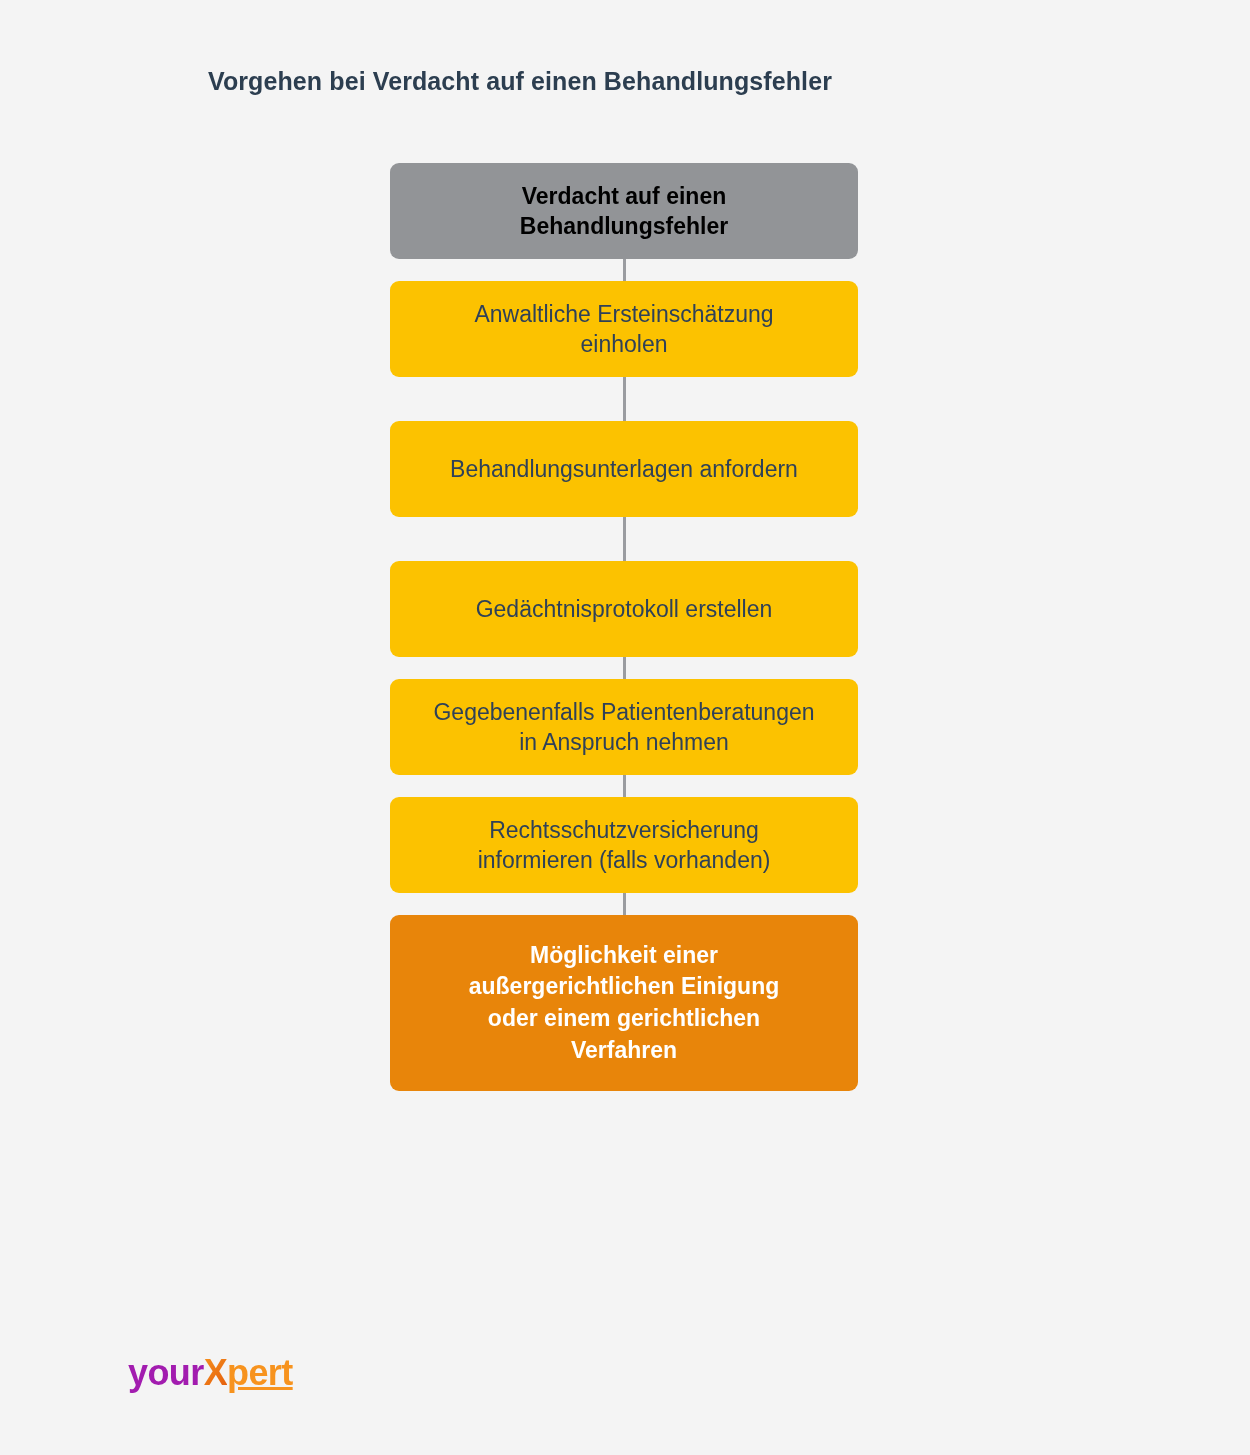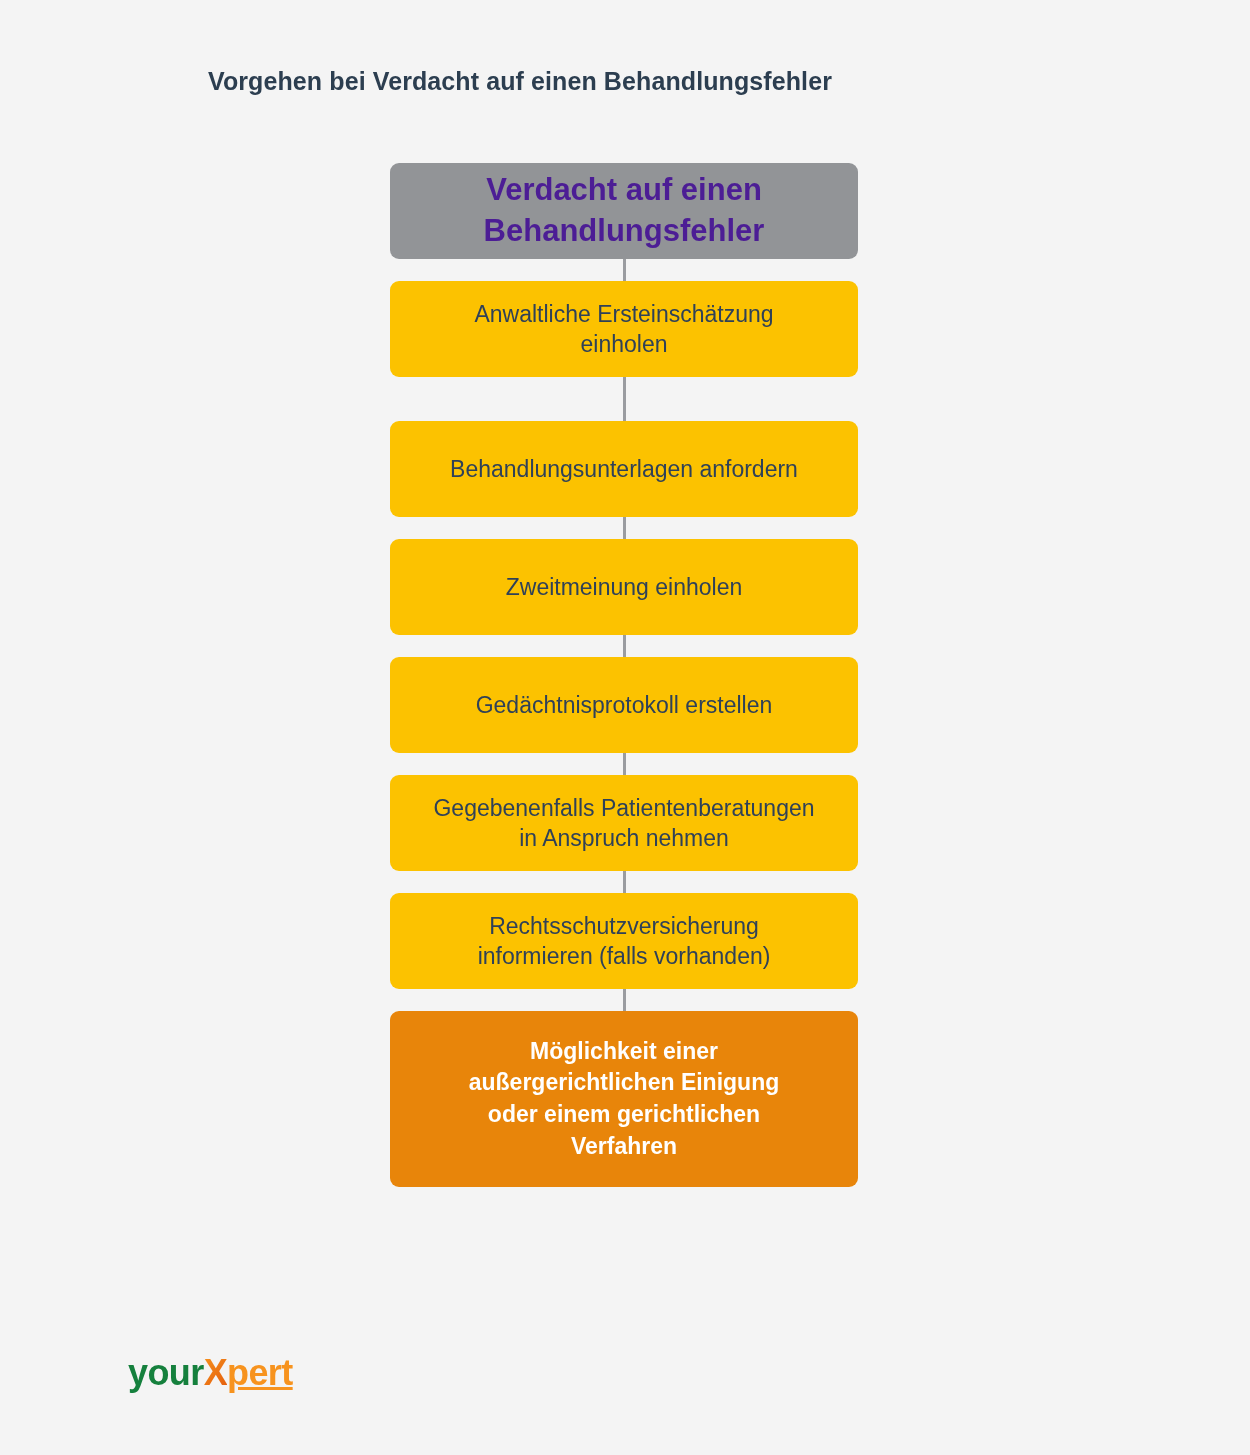--- a/index.html
+++ b/index.html
@@ -80,22 +80,22 @@
   .box-text {
     line-height: 1.32;
     white-space: pre-line;
   }
 
   .box.start {
     background: #929497;
     height: 96px;
   }
   .box.start .box-text {
-    color: #4c1d95;
-    font-size: 31px;
+    color: #000000;
+    font-size: 23px;
     font-weight: bold;
   }
 
   .box.step {
     background: #fcc200;
     height: 96px;
   }
   .box.step .box-text {
     color: #2f4158;
     font-size: 23px;
@@ -117,21 +117,21 @@
   .logo {
     position: absolute;
     left: 128px;
     top: 1355px;
     font-size: 36px;
     font-weight: bold;
     letter-spacing: -0.6px;
     line-height: 1;
     user-select: none;
   }
-  .logo .part-your { color: #15803d; }
+  .logo .part-your { color: #a21caf; }
   .logo .part-x {
     color: #ec6707;
     background: linear-gradient(135deg, #f7941e 0%, #e2590b 100%);
     -webkit-background-clip: text;
     background-clip: text;
     -webkit-text-fill-color: transparent;
   }
   .logo .part-pert { color: #f7931e; text-decoration: underline; }
 </style>
 </head>
@@ -156,25 +156,20 @@
         </div>
       </div>
       <div class="connector"></div>
       <div class="connector"></div>
       <div class="step-wrap">
         <div class="box step">
           <div class="box-text">Behandlungsunterlagen anfordern</div>
         </div>
       </div>
       <div class="connector"></div>
-      <div class="step-wrap">
-        <div class="box step">
-          <div class="box-text">Zweitmeinung einholen</div>
-        </div>
-      </div>
       <div class="connector"></div>
       <div class="step-wrap">
         <div class="box step">
           <div class="box-text">Gedächtnisprotokoll erstellen</div>
         </div>
       </div>
       <div class="connector"></div>
       <div class="step-wrap">
         <div class="box step">
           <div class="box-text">Gegebenenfalls Patientenberatungen

